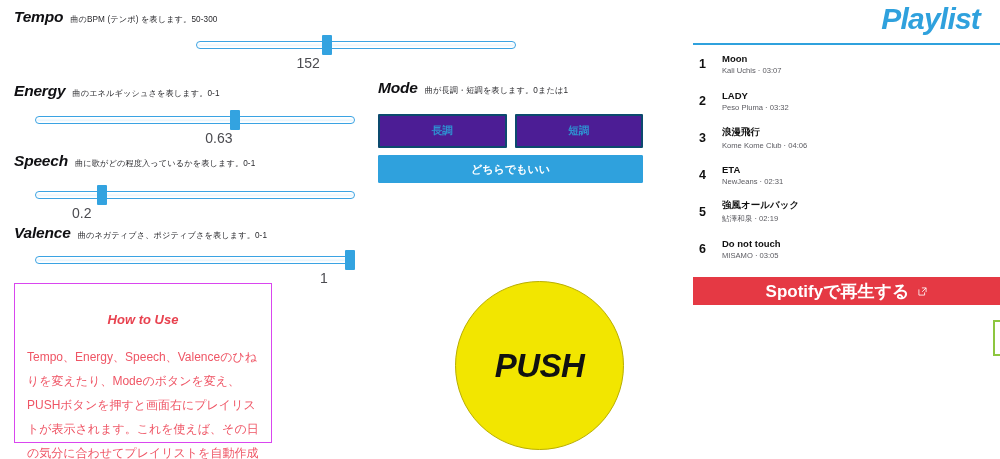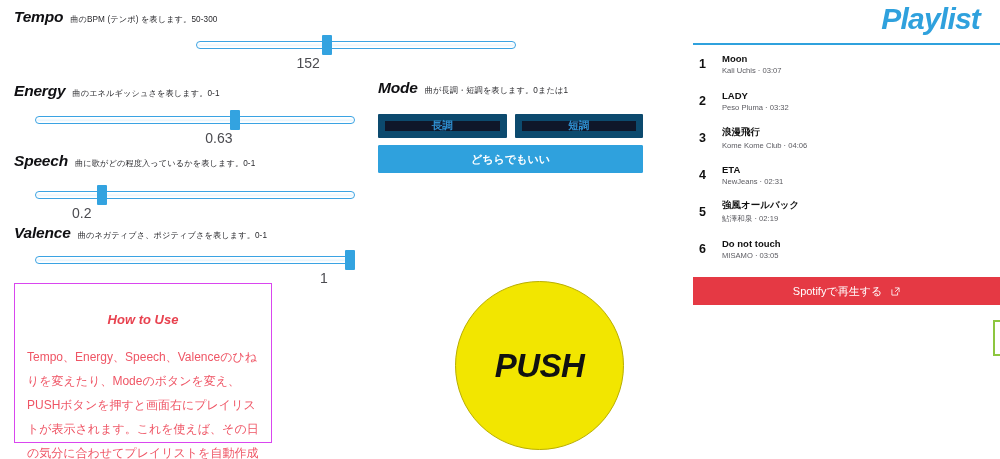--- a/index.html
+++ b/index.html
@@ -38,21 +38,21 @@
   }
   .slider-value {
     position: absolute; font-size: 14px; color: #4b4b50;
     width: 60px;
   }
 
   
   .mode-block { position: absolute; left: 378px; top: 79px; width: 265px; }
   .mode-row { display: flex; gap: 8px; margin-top: 17px; }
   .mode-btn {
-    flex: 1; height: 24px; border: 7px solid #0c4a6e; background: #0f172a;
+    flex: 1; height: 34px; border: 2px solid #0c4a6e; background: #4c1d95;
     color: #2f8fd0; font-size: 10.5px; font-weight: bold;
     display: flex; align-items: center; justify-content: center;
     border-radius: 1px; cursor: pointer;
   }
   .mode-btn-wide {
     margin-top: 7px; width: 100%; height: 28px;
     background: #2fa1dd; border: 1px solid #2fa1dd; color: #ffffff;
     font-size: 11px; font-weight: bold;
     display: flex; align-items: center; justify-content: center;
     border-radius: 1px; cursor: pointer;
@@ -98,21 +98,21 @@
     height: 37px; padding-left: 6px; cursor: pointer;
   }
   .track-num { font-size: 12.5px; font-weight: bold; color: #111; width: 10px; }
   .track-meta { display: flex; flex-direction: column; gap: 2px; }
   .track-name { font-size: 9.5px; font-weight: bold; color: #111; }
   .track-sub { font-size: 7.6px; color: #5a5a60; }
 
   .spotify-btn {
     margin-top: 10px; height: 28px; background: #e53944;
     display: flex; align-items: center; justify-content: center; gap: 9px;
-    color: #ffffff; font-size: 11px; font-weight: normal; cursor: pointer;
+    color: #ffffff; font-size: 17px; font-weight: bold; cursor: pointer;
   }
   .ext-icon { width: 9px; height: 9px; position: relative; display: inline-block; }
   .ext-icon svg { position: absolute; top: 0; left: 0; }
 
   .green-edge {
     position: absolute; right: 0; top: 320px;
     width: 7px; height: 36px;
     border: 2px solid #8dc63f; border-right: none;
     background: #ffffff;
   }

